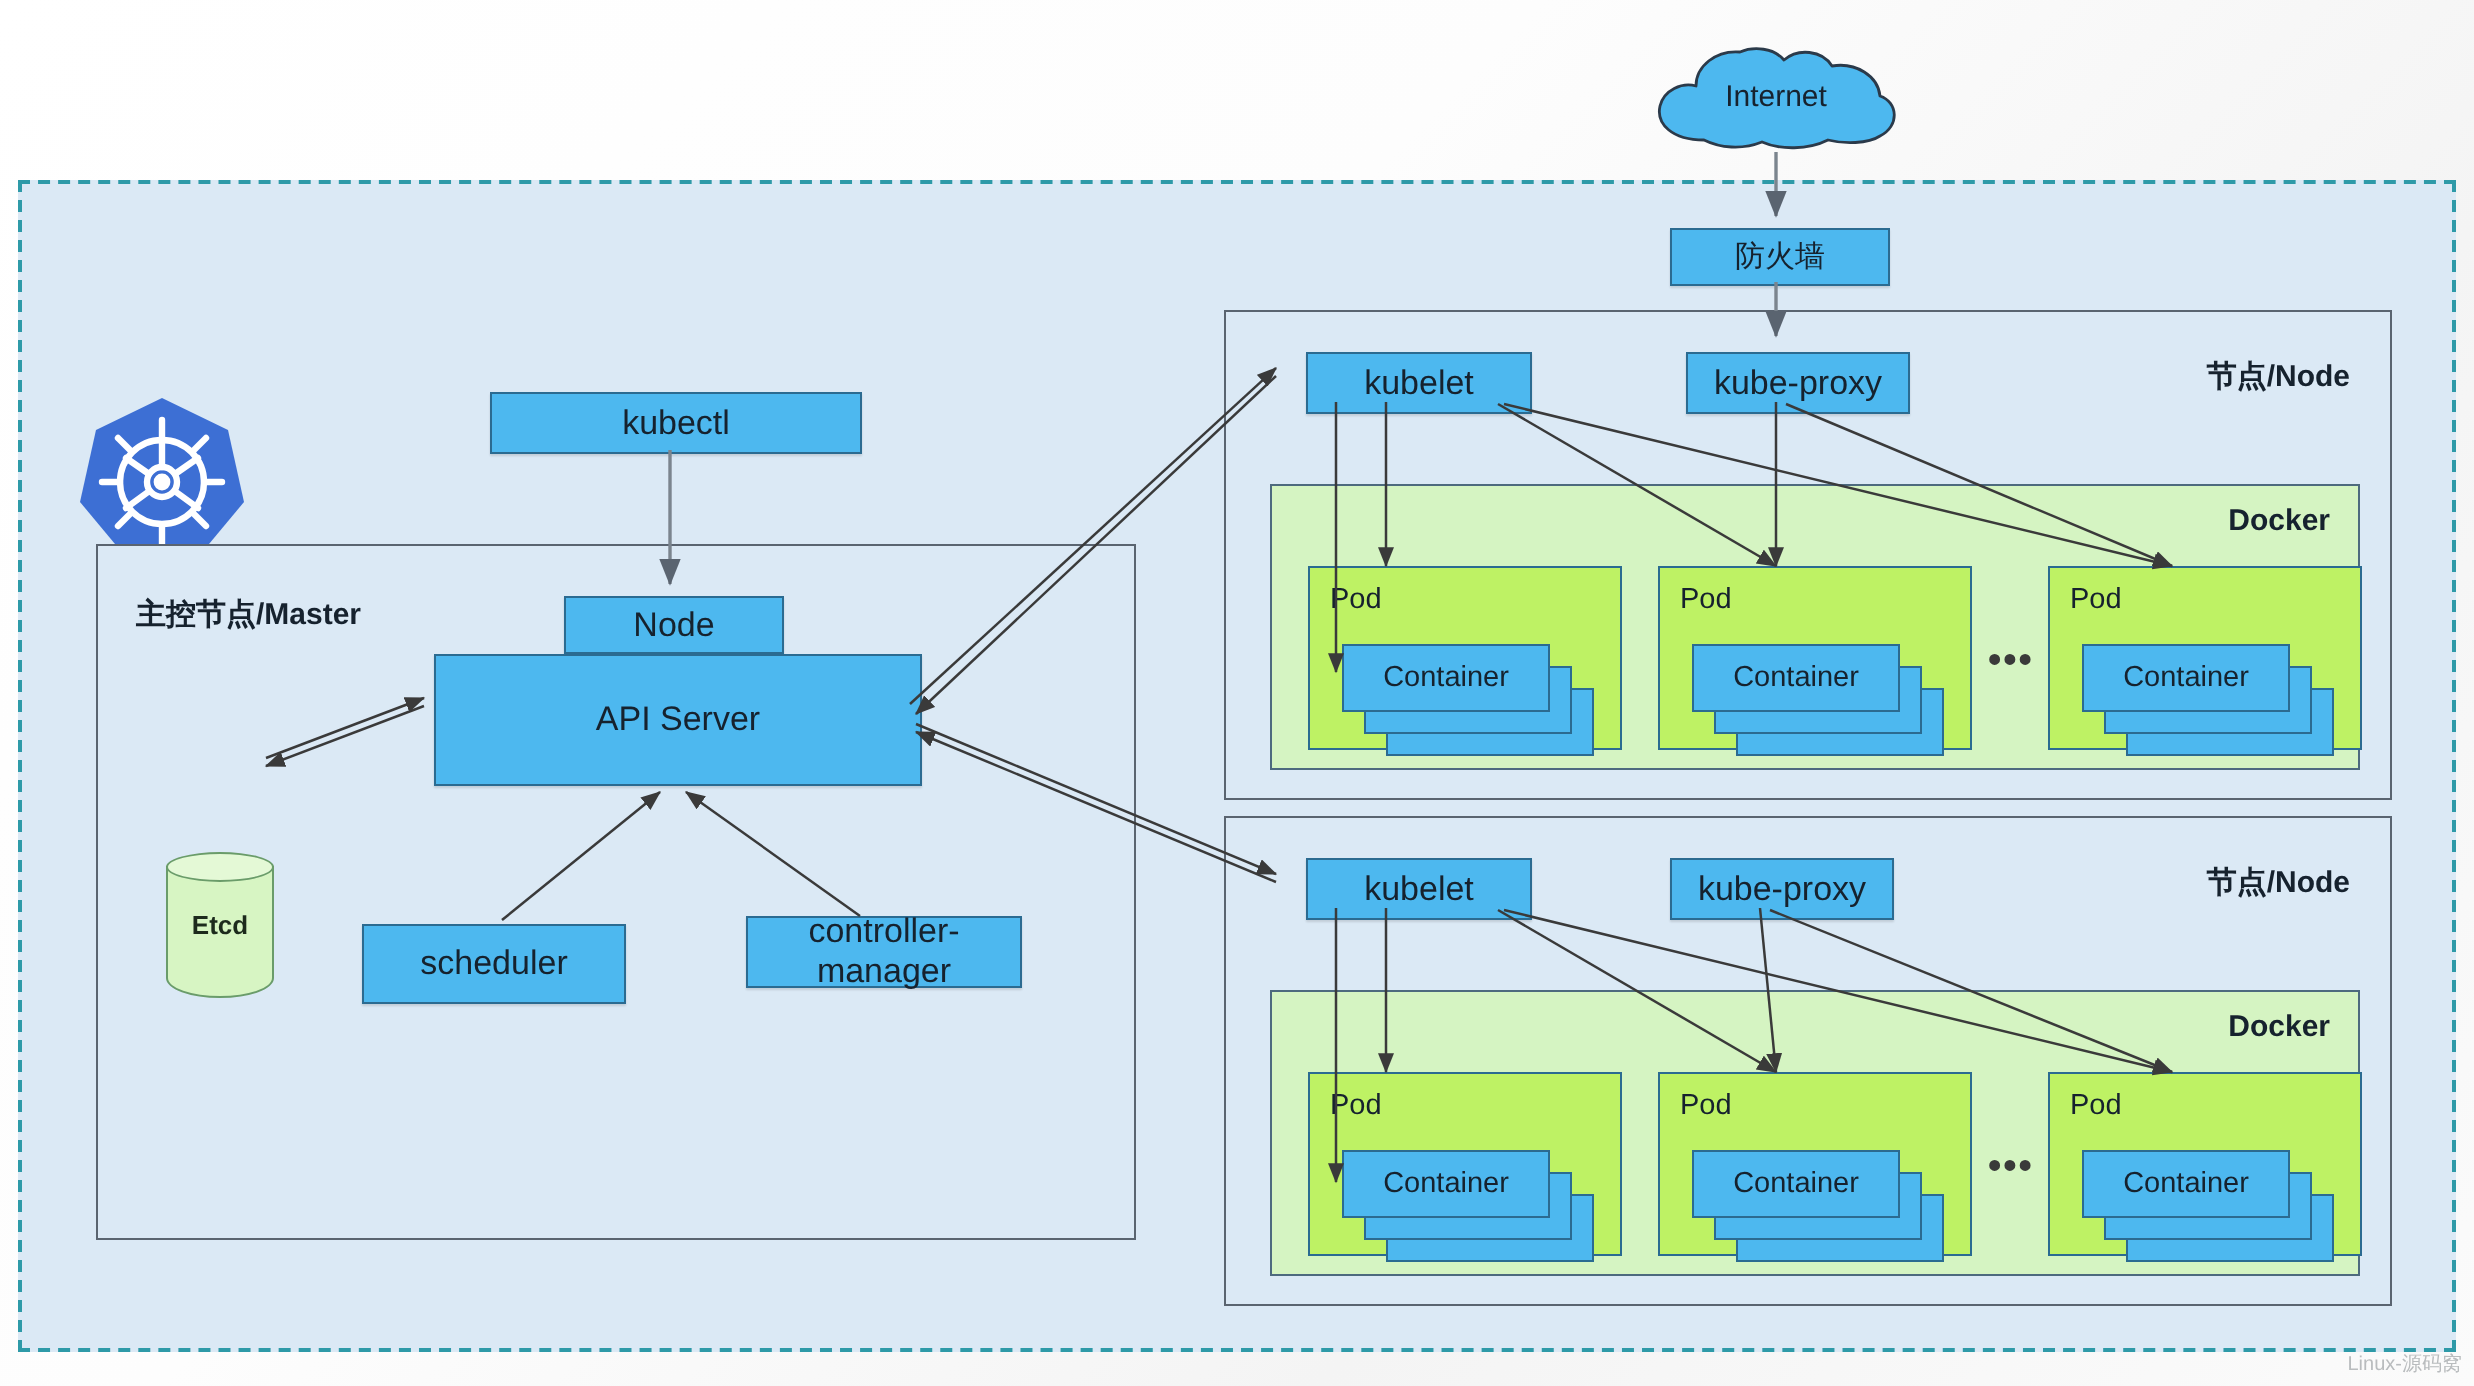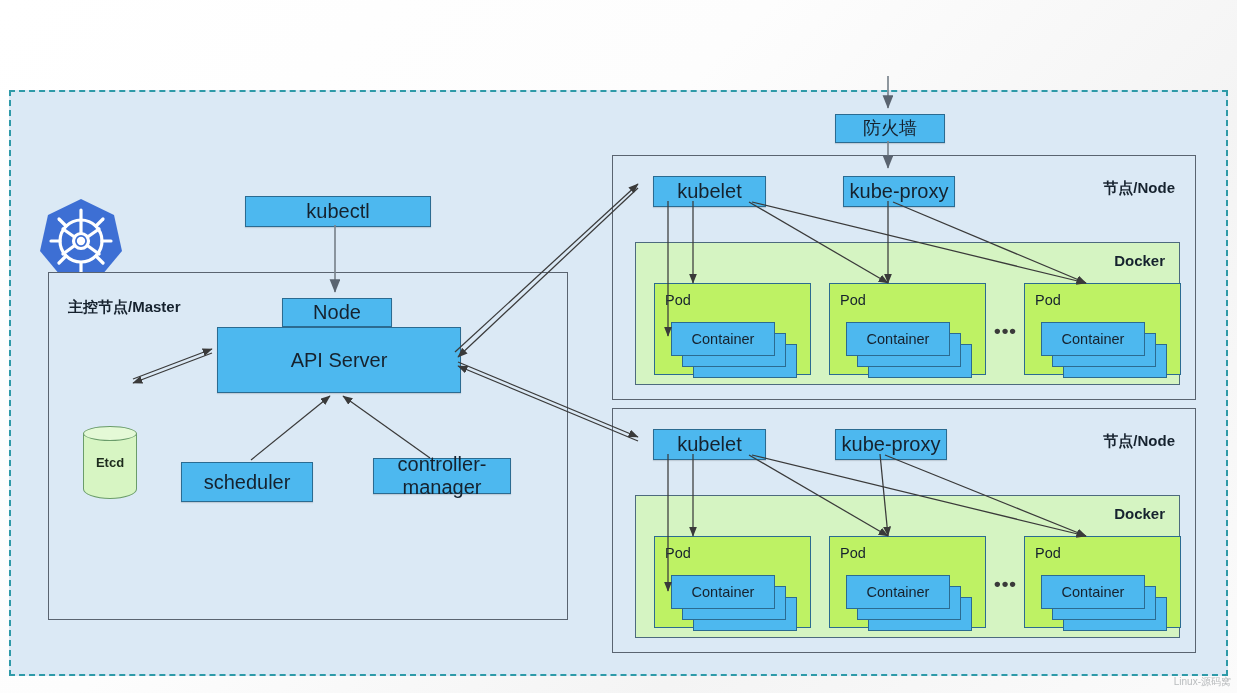--- a/index.html
+++ b/index.html
@@ -22,21 +22,21 @@
     background: #dbe9f5;
     border: 2px dashed #2e9aa8;
   }
   
   .bluebox {
     position: absolute;
     background: #4db8ef;
     border: 1.5px solid #2b6b91;
     display: flex; align-items: center; justify-content: center;
     color: #16222e;
-    font-size: 20px;
+    font-size: 17px;
     line-height: 1.15;
     text-align: center;
     box-shadow: 0 1px 1px rgba(0,0,0,.12);
   }
   
   #internet {
     position: absolute; left: 824px; top: 22px;
     width: 128px; height: 55px;
   }
   #internet svg { position: absolute; inset: 0; }
@@ -116,20 +116,29 @@
   #watermark {
     position: absolute; right: 6px; bottom: 4px;
     font-size: 10px; color: #b9bcbe; white-space: nowrap;
   }
 </style>
 </head>
 <body>
 
 <div id="stage">
 
+  <div id="internet">
+    <svg viewBox="0 0 128 55">
+      <path d="M28 48 C12 48 4 40 6 31 C8 23 17 19 24 21 C24 11 34 3 46 4
+               C53 1 63 2 68 8 C75 2 87 3 92 11 C104 9 115 16 116 26
+               C125 29 126 41 116 46 C110 50 98 50 90 48
+               C80 53 66 53 57 49 C47 53 36 52 28 48 Z" fill="#4db8ef" stroke="#2b3a4a" stroke-width="1.4" stroke-linejoin="round"></path>
+    </svg>
+    <div class="lbl">Internet</div>
+  </div>
 
   <div id="cluster">
 
     <svg id="k8slogo" viewBox="0 0 84 90">
       <path d="M42 3 L75 19 L83 55 L58 85 L26 85 L1 55 L9 19 Z" fill="#3d6fd4"></path>
       <g stroke="#ffffff" stroke-width="3.2" fill="none" stroke-linecap="round">
         <circle cx="42" cy="45" r="21"></circle>
         <circle cx="42" cy="45" r="7.5"></circle>
         <line x1="42" y1="23" x2="42" y2="14"></line>
         <line x1="42" y1="67" x2="42" y2="76"></line>
@@ -141,21 +150,21 @@
         <line x1="57" y1="60" x2="64" y2="67"></line>
         <line x1="42" y1="37.5" x2="42" y2="24"></line>
         <line x1="35" y1="50" x2="24" y2="58"></line>
         <line x1="49" y1="50" x2="60" y2="58"></line>
         <line x1="35.5" y1="41" x2="24" y2="33"></line>
         <line x1="48.5" y1="41" x2="60" y2="33"></line>
       </g>
       <circle cx="42" cy="45" r="4.2" fill="#ffffff"></circle>
     </svg>
 
-    <div class="bluebox" style="left:824px; top:22px; width:110px; height:29px; font-size:18px;">
+    <div class="bluebox" style="left:824px; top:22px; width:110px; height:29px; font-size:15px;">
       <span>防火墙</span>
     </div>
 
     <div class="bluebox" style="left:234px; top:104px; width:186px; height:31px;">
       <span>kubectl</span>
     </div>
 
     <div class="region" style="left:37px; top:180px; width:520px; height:348px;">
       <div class="title" style="left:19px; top:25px;">主控节点/Master</div>
     </div>

